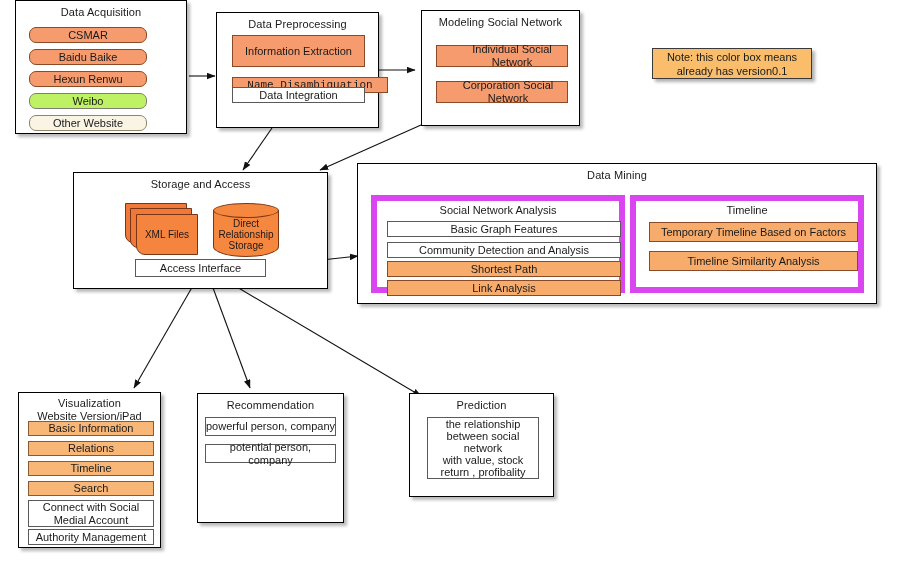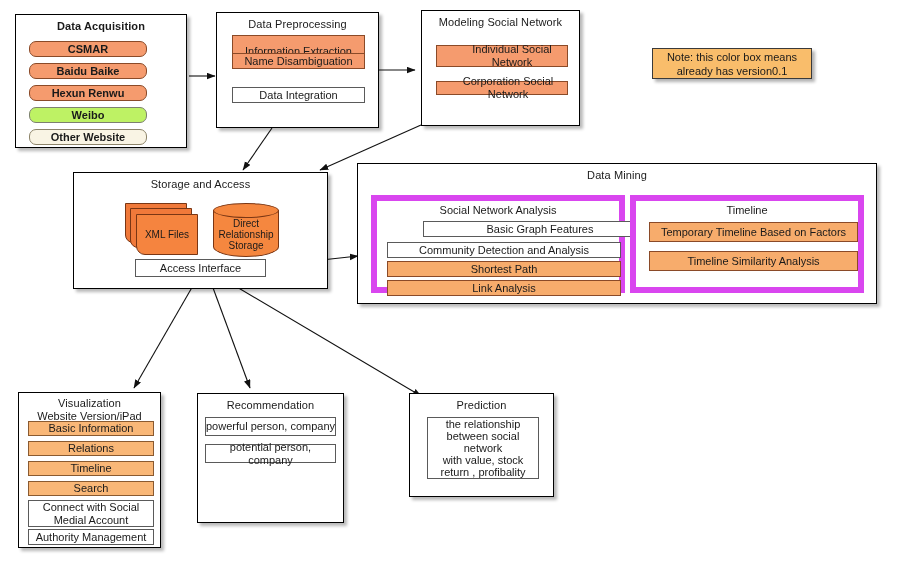--- a/index.html
+++ b/index.html
@@ -115,40 +115,40 @@
 
     <line x1="218" y1="235" x2="197" y2="255" stroke="#111" stroke-width="1.1" marker-end="url(#ah)"></line>
 
     <line x1="198" y1="277" x2="134" y2="388" stroke="#111" stroke-width="1.1" marker-end="url(#ah)"></line>
 
     <line x1="209" y1="277" x2="250" y2="388" stroke="#111" stroke-width="1.1" marker-end="url(#ah)"></line>
 
     <line x1="220" y1="277" x2="421" y2="396" stroke="#111" stroke-width="1.1" marker-end="url(#ah)"></line>
   </svg>
 
-  <div class="group" style="left:15px;top:14px;width:172px;height:134px;font-weight:bold;">
+  <div class="group" style="left:15px;top:0;width:172px;height:134px;">
     <div class="grp-title">Data Acquisition</div>
     <div class="item orange round" style="position:absolute;left:13px;top:26px;width:118px;height:16px;">CSMAR</div>
     <div class="item orange round" style="position:absolute;left:13px;top:48px;width:118px;height:16px;">Baidu Baike</div>
     <div class="item orange round" style="position:absolute;left:13px;top:70px;width:118px;height:16px;">Hexun Renwu</div>
     <div class="item pale-green round" style="position:absolute;left:13px;top:92px;width:118px;height:16px;">Weibo</div>
     <div class="item pale-cream round" style="position:absolute;left:13px;top:114px;width:118px;height:16px;">Other Website</div>
   </div>
 
   <div class="group" style="left:216px;top:12px;width:163px;height:116px;">
     <div class="grp-title">Data Preprocessing</div>
     <div class="item orange" style="position:absolute;left:15px;top:22px;width:133px;height:32px;">Information Extraction</div>
-    <div class="item orange" style="position:absolute;left:15px;top:40px;width:133px;height:16px;">Name Disambiguation</div>
+    <div class="item orange" style="position:absolute;left:15px;top:64px;width:156px;height:16px;font-family:Liberation Mono, monospace;">Name Disambiguation</div>
     <div class="item" style="position:absolute;left:15px;top:74px;width:133px;height:16px;">Data Integration</div>
   </div>
 
   <div class="group" style="left:421px;top:10px;width:159px;height:116px;">
     <div class="grp-title">Modeling Social Network</div>
     <div class="item orange" style="position:absolute;left:14px;top:34px;width:132px;height:22px;padding-left:20px;">Individual Social Network</div>
-    <div class="item orange" style="position:absolute;left:14px;top:70px;width:132px;height:14px;padding-left:12px;">Corporation Social Network</div>
+    <div class="item orange" style="position:absolute;left:14px;top:70px;width:132px;height:22px;padding-left:12px;">Corporation Social Network</div>
   </div>
 
   <div class="note" style="left:652px;top:48px;width:160px;height:31px;">
     <div>
       <span>Note: this color box means</span>
       <span>already has version0.1</span>
     </div>
   </div>
 
   <div class="group" style="left:73px;top:172px;width:255px;height:117px;">
@@ -173,21 +173,21 @@
     <div class="access-if" style="left:61px;top:86px;width:131px;height:18px;">
       <span>Access Interface</span>
     </div>
   </div>
 
   <div class="group" style="left:357px;top:163px;width:520px;height:141px;">
     <div class="grp-title">Data Mining</div>
 
     <div class="subgroup" style="left:13px;top:31px;width:254px;height:98px;">
       <div class="grp-sub" style="padding-top:3px;">Social Network Analysis</div>
-      <div class="item" style="position:absolute;left:10px;top:20px;width:234px;height:16px;margin-left:36px;">Basic Graph Features</div>
+      <div class="item" style="position:absolute;left:10px;top:20px;width:234px;height:16px;">Basic Graph Features</div>
       <div class="item" style="position:absolute;left:10px;top:41px;width:234px;height:16px;">Community Detection and Analysis</div>
       <div class="item orange2" style="position:absolute;left:10px;top:79px;width:234px;height:16px;">Link Analysis</div>
       <div class="item orange2" style="position:absolute;left:10px;top:60px;width:234px;height:16px;">Shortest Path</div>
     </div>
 
     <div class="subgroup" style="left:272px;top:31px;width:234px;height:98px;">
       <div class="grp-sub" style="padding-top:3px;">Timeline</div>
       <div class="item orange2" style="position:absolute;left:13px;top:21px;width:209px;height:20px;">Temporary Timeline Based on Factors</div>
       <div class="item orange2" style="position:absolute;left:13px;top:50px;width:209px;height:20px;">Timeline Similarity Analysis</div>
     </div>

